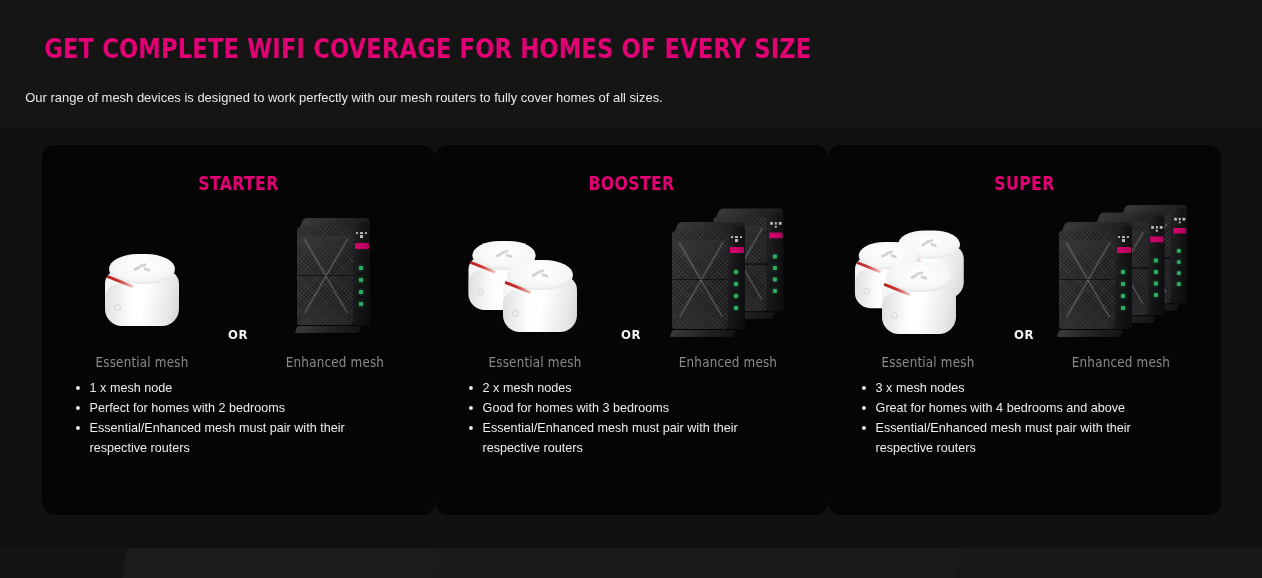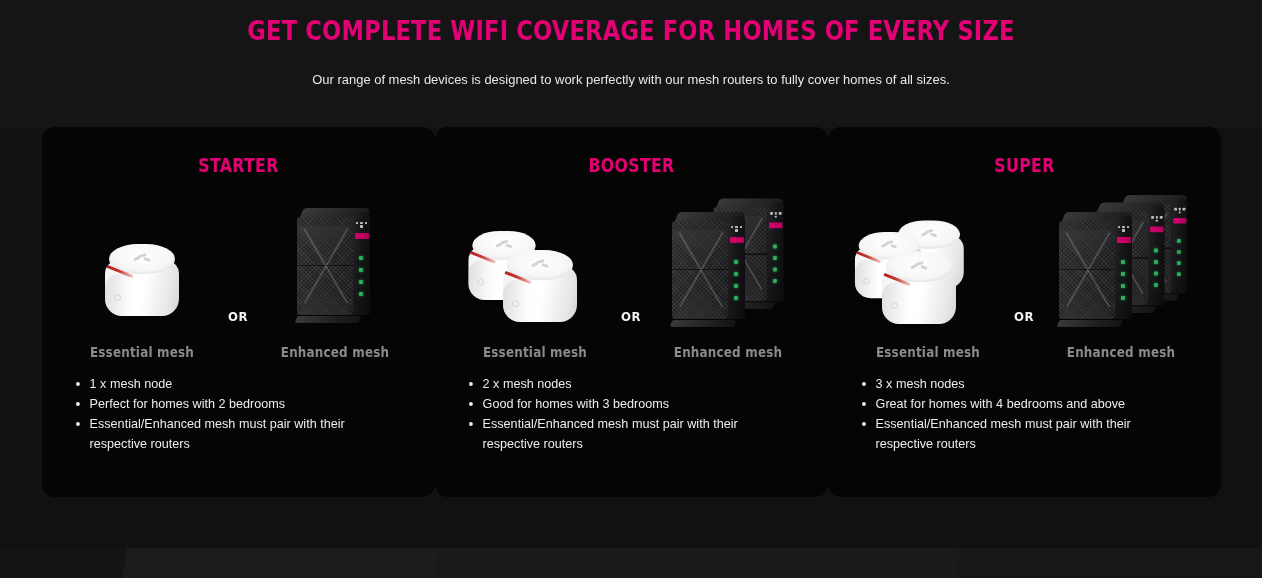--- a/index.html
+++ b/index.html
@@ -75,22 +75,22 @@
 
   .page {
     position: relative;
     z-index: 2;
     width: 1262px;
     height: 578px;
   }
 
   
   .header {
-    text-align: center;
-    padding-top: 16px;
+    text-align: left;
+    padding-top: 34px;
   }
   .headline {
     font-family: "DejaVu Sans Condensed", "Liberation Sans Narrow", "Liberation Sans", sans-serif;
     font-weight: 700;
     font-size: 27px;
     letter-spacing: 0.2px;
     color: #e20074;
     text-transform: uppercase;
     transform: scaleX(0.93);
     line-height: 1.1;
@@ -132,22 +132,21 @@
 
   
   .showcase {
     position: relative;
     height: 180px;
     margin-top: 4px;
   }
 
   .group {
     position: absolute;
-    bottom: 0;
-    font-weight: bold;
+    bottom: 8px;
   }
   .group-essential { left: 0; width: 200px; height: 180px; }
   .group-enhanced  { right: 0; width: 200px; height: 180px; }
 
   .or-sep {
     position: absolute;
     left: 50%;
     transform: translateX(-50%);
     bottom: 36px;
     font-family: "DejaVu Sans Condensed", "Liberation Sans Narrow", "Liberation Sans", sans-serif;
@@ -358,21 +357,20 @@
     font-size: 14px;
     color: #8a8a8a;
     letter-spacing: 0.2px;
     transform: scaleX(0.95);
   }
 
   
   .features {
     list-style: none;
     padding: 0 22px 0 34px;
-    margin-top: 14px;
   }
   .features li {
     position: relative;
     font-size: 13px;
     line-height: 20px;
     color: #ededed;
     margin-bottom: 0px;
     padding-left: 14px;
     transform: scaleX(0.97);
     transform-origin: left;

